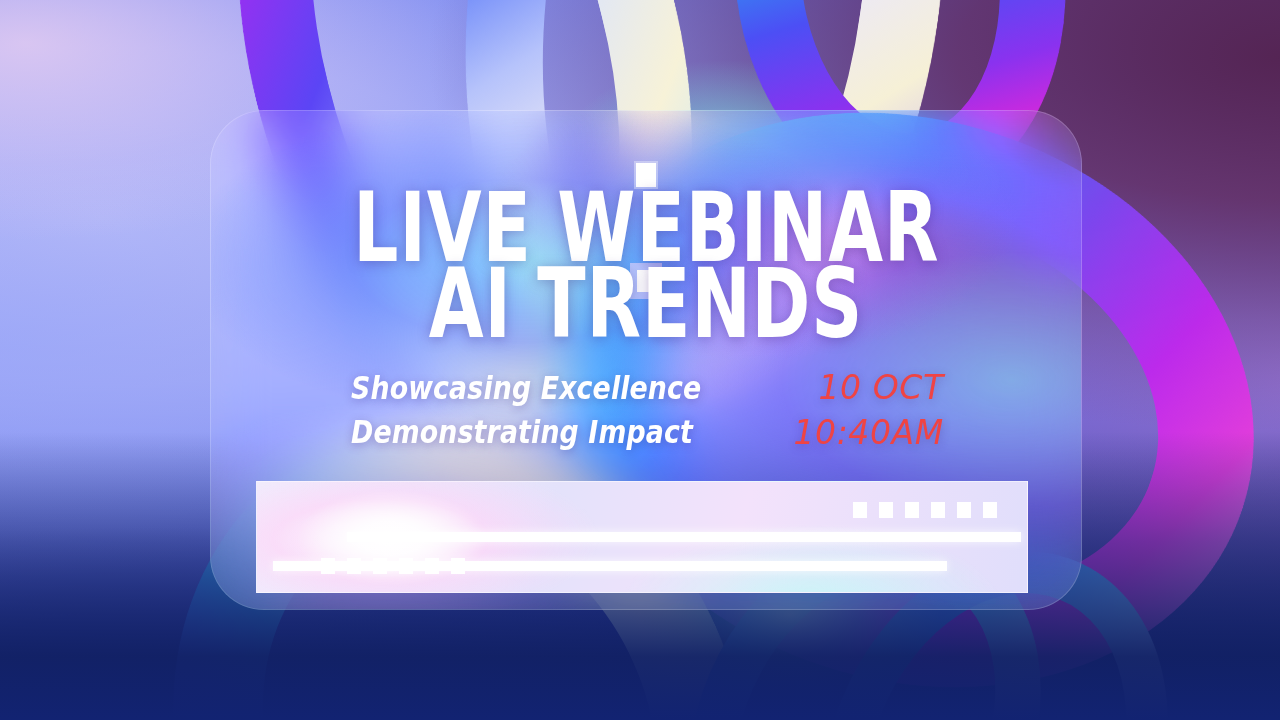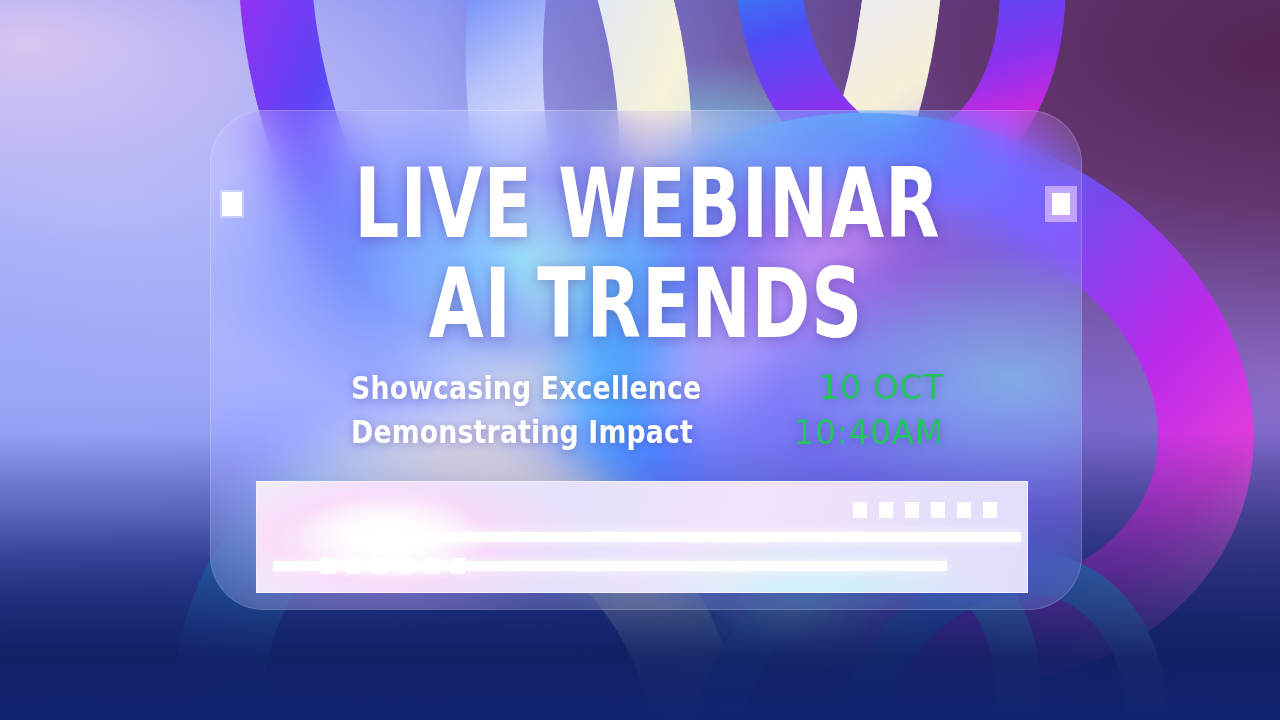--- a/index.html
+++ b/index.html
@@ -157,20 +157,21 @@
       radial-gradient(40% 40% at 20% 86%, rgba(255,180,255,0.38) 0%, rgba(255,180,255,0) 70%);
     pointer-events:none;
   }
   .card-inner { position:relative; width:100%; height:100%; }
 
   
   .title-row {
     position:absolute; left:0; right:0; top:52px;
     display:flex; align-items:center; justify-content:center;
     gap:0;
+    flex-direction:column;
   }
   .sq-marker {
     flex:0 0 auto;
     width:20px; height:24px;
     background:#ffffff;
     box-shadow:0 0 0 2px rgba(255,255,255,0.35);
   }
   .sq-marker.right {
     width:18px; height:22px;
     background:#ffffff;
@@ -196,36 +197,36 @@
     font-size:96px;
     transform:scaleX(0.82);
   }
   .title-spacer-l { width:48px; }
   .title-spacer-r { width:48px; }
 
   
   .sub-wrap {
     position:absolute;
     left:140px; top:255px;
-    display:flex; align-items:flex-start; gap:56px;
+    display:flex; align-items:flex-start; gap:56px;font-style:italic;
   }
   .sub-left {
     color:#ffffff;
     font-family:"DejaVu Sans Condensed","Liberation Sans Narrow","Liberation Sans", sans-serif;
     font-weight:700;
     font-size:32px;
     line-height:1.38;
     letter-spacing:0.005em;
     transform:scaleX(0.93);
     transform-origin:left center;
     text-shadow:0 2px 10px rgba(60,30,120,0.32);
     white-space:nowrap;
   }
   .sub-right {
-    color:#22c55e;
+    color:#ef4444;
     font-family:"DejaVu Sans","Liberation Sans", sans-serif;
     font-weight:400;
     font-size:33px;
     line-height:1.35;
     letter-spacing:0.018em;
     text-align:right;
     text-shadow:0 2px 10px rgba(60,30,120,0.32);
     white-space:nowrap;
     min-width:160px;
   }

